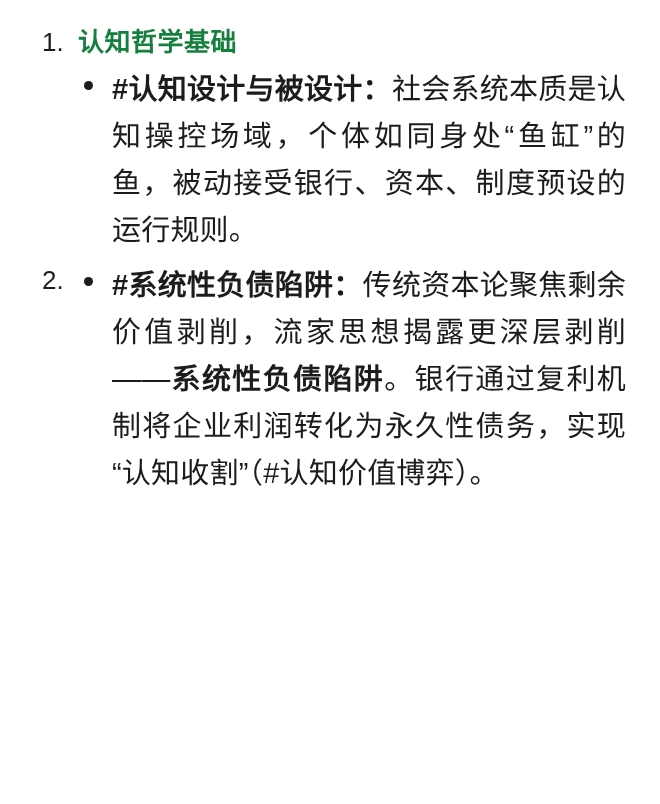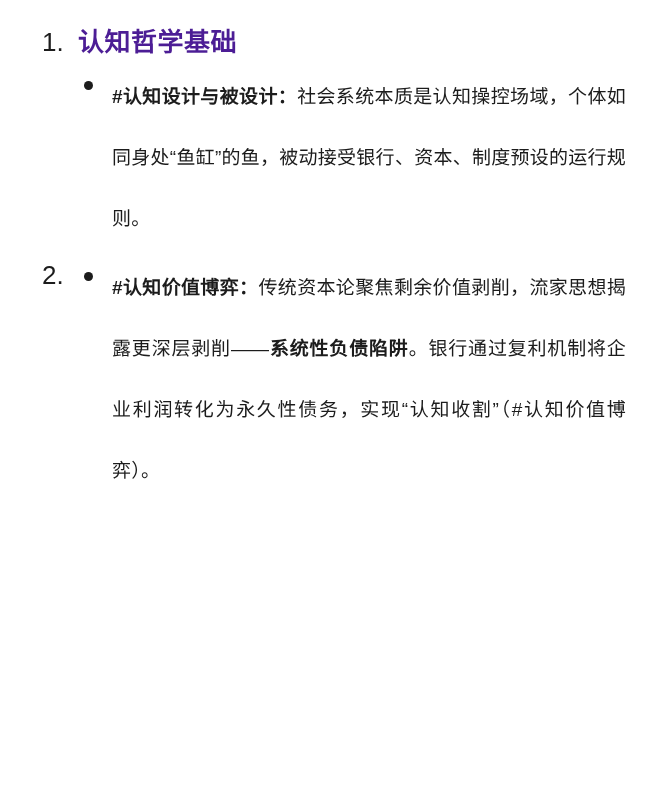--- a/index.html
+++ b/index.html
@@ -39,21 +39,21 @@
     font-size: 26px;
     line-height: 36px;
     font-weight: 400;
     color: #1c1c1c;
   }
   .sec-title {
     font-size: 26px;
     line-height: 36px;
     font-weight: 700;
     letter-spacing: 0.5px;
-    color: #4c1d95;
+    color: #15803d;
   }
   ul.bullets {
     list-style: none;
     margin: 6px 0 4px 0;
     padding: 0;
   }
   ul.bullets > li.bullet {
     position: relative;
     padding-left: 34px;
     margin-bottom: 8px;
@@ -61,22 +61,22 @@
   ul.bullets > li.bullet > .dot {
     position: absolute;
     left: 6px;
     top: 15px;
     width: 9px;
     height: 9px;
     background: #1c1c1c;
     border-radius: 50%;
   }
   .para {
-    font-size: 19px;
-    line-height: 61px;
+    font-size: 29px;
+    line-height: 47px;
     letter-spacing: 0.2px;
     text-align: justify;
     text-justify: inter-character;
     word-break: break-all;
   }
   .para b, .para .bold {
     font-weight: 700;
   }
   .tag {
     font-weight: 700;
@@ -103,20 +103,20 @@
         </li>
       </ul>
     </li>
 
     <li class="section">
       <span class="sec-number">2.</span>
       <ul class="bullets">
         <li class="bullet">
           <span class="dot"></span>
           <div class="para">
-            <span class="tag">#认知价值博弈</span><span class="tag">：</span><span class="plain">传统资本论聚焦剩余价值剥削，流家思想揭露更深层剥削——</span><span class="bold">系统性负债陷阱</span><span class="plain">。银行通过复利机制将企业利润转化为永久性债务，实现“认知收割”（#认知价值博弈）。</span>
+            <span class="tag">#系统性负债陷阱</span><span class="tag">：</span><span class="plain">传统资本论聚焦剩余价值剥削，流家思想揭露更深层剥削——</span><span class="bold">系统性负债陷阱</span><span class="plain">。银行通过复利机制将企业利润转化为永久性债务，实现“认知收割”（#认知价值博弈）。</span>
           </div>
         </li>
       </ul>
     </li>
 
   </ol>
 </div>
 
 </body></html>

